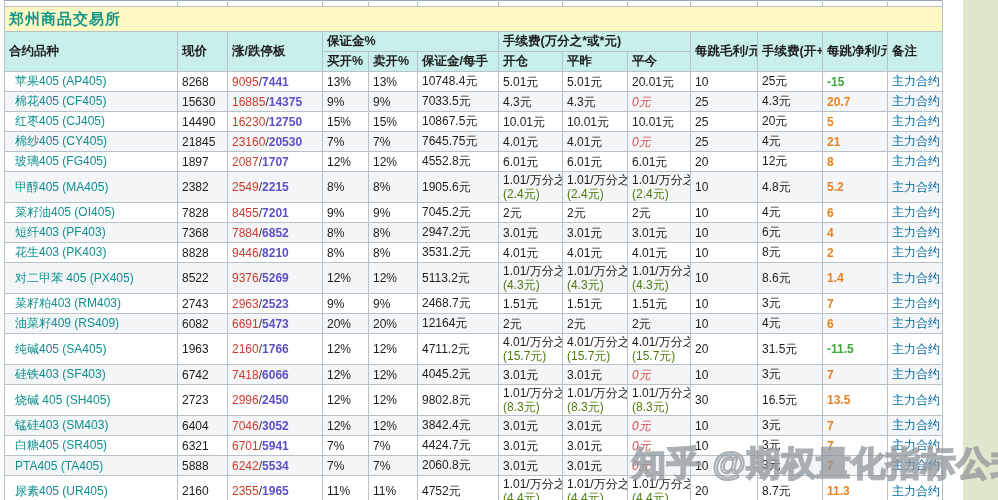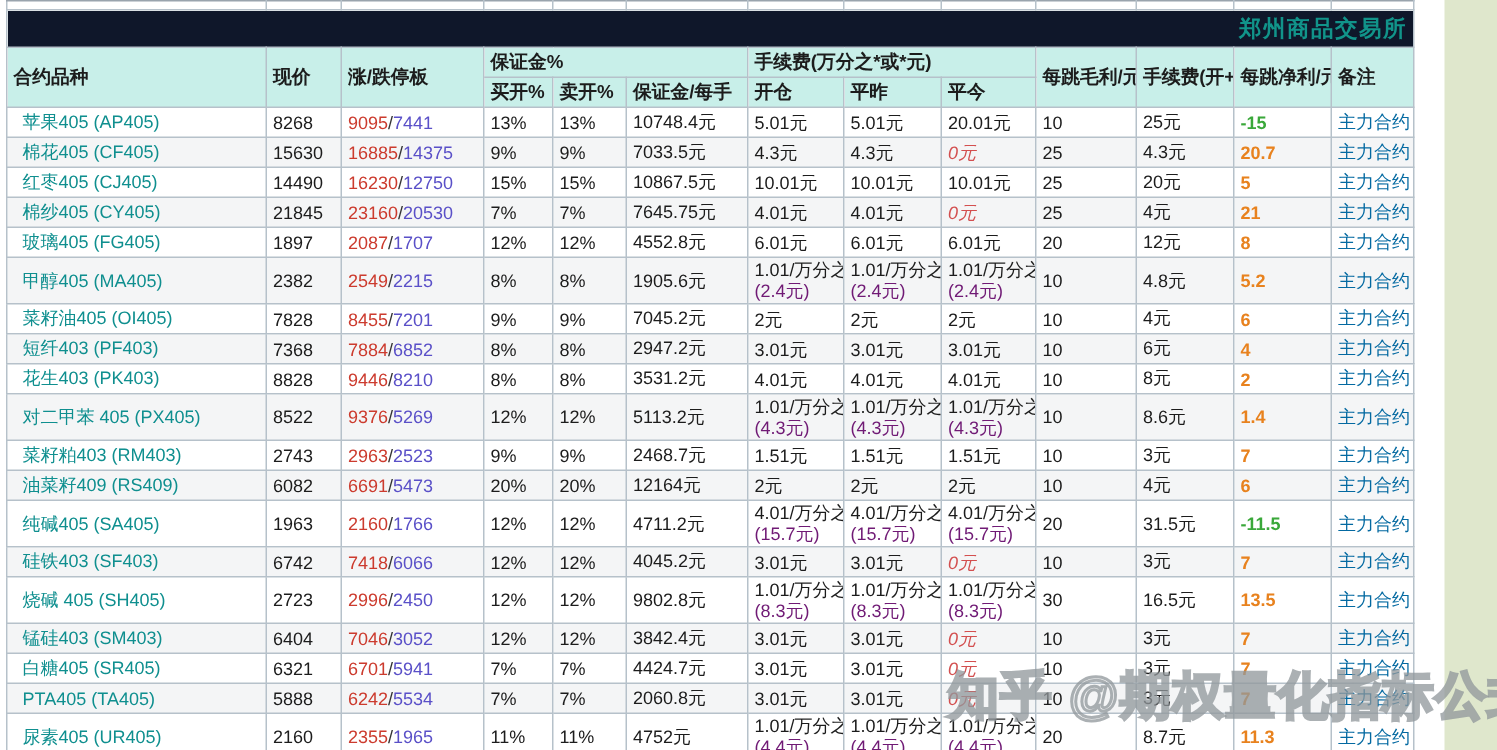--- a/index.html
+++ b/index.html
@@ -8,34 +8,34 @@
     background:#ffffff;font-family:"Liberation Sans","DejaVu Sans",sans-serif;
   }
   .side-strip{position:absolute;right:0;top:0;width:35px;height:500px;background:#dfe7cc;}
   table{border-collapse:collapse;table-layout:fixed;width:938px;margin-left:4px;margin-top:0;}
   td,th{
     border:1px solid #b6c1ca;font-size:12px;padding:1px 4px;text-align:left;
     font-weight:normal;overflow:hidden;white-space:nowrap;color:#1c1c1c;vertical-align:middle;
   }
   tr.stub-row td{height:5px;border-top:1px solid #9aa4ad;background:#fff;padding:0;}
   th.title-cell{
-    background:#0f172a;color:#11948a;font-weight:bold;font-size:15px;
-    text-align:right;height:22px;letter-spacing:1px;
+    background:#fef9c3;color:#11948a;font-weight:bold;font-size:15px;
+    text-align:left;height:22px;letter-spacing:1px;
   }
   thead th.hdr{background:#c8efe9;font-weight:bold;font-size:12.5px;height:16px;}
   tbody tr.data-row{height:19px;}
   tbody tr.alt td{background:#f4f5f6;}
   td.contract{color:#0f8f8f;padding-left:10px;}
   td.contract b{color:#0f8f8f;font-weight:normal;}
   .up{color:#cc3b2e;}
   .sep{color:#333;}
-  .down{color:#5a50c8;}
+  .down{color:#5a50c8;font-weight:bold;}
   td .fee-main{line-height:14px;}
   td .fee-main.zero{color:#d34f4f;font-style:italic;}
-  td .fee-sub{color:#701a75;line-height:14px;}
+  td .fee-sub{color:#4d7c0f;line-height:14px;}
   td.net{font-weight:bold;margin-left:20px;}
   td.net.pos{color:#e8821e;}
   td.net.neg{color:#3aa83a;}
   td.remark{color:#0369a1;}
   .watermark{
     position:absolute;left:632px;top:441px;z-index:5;pointer-events:none;
     font-size:34px;font-weight:bold;white-space:nowrap;letter-spacing:1px;
     color:rgba(255,255,255,0.08);
     -webkit-text-stroke:2px rgba(143,149,154,0.75);
     text-stroke:2px rgba(143,149,154,0.75);

